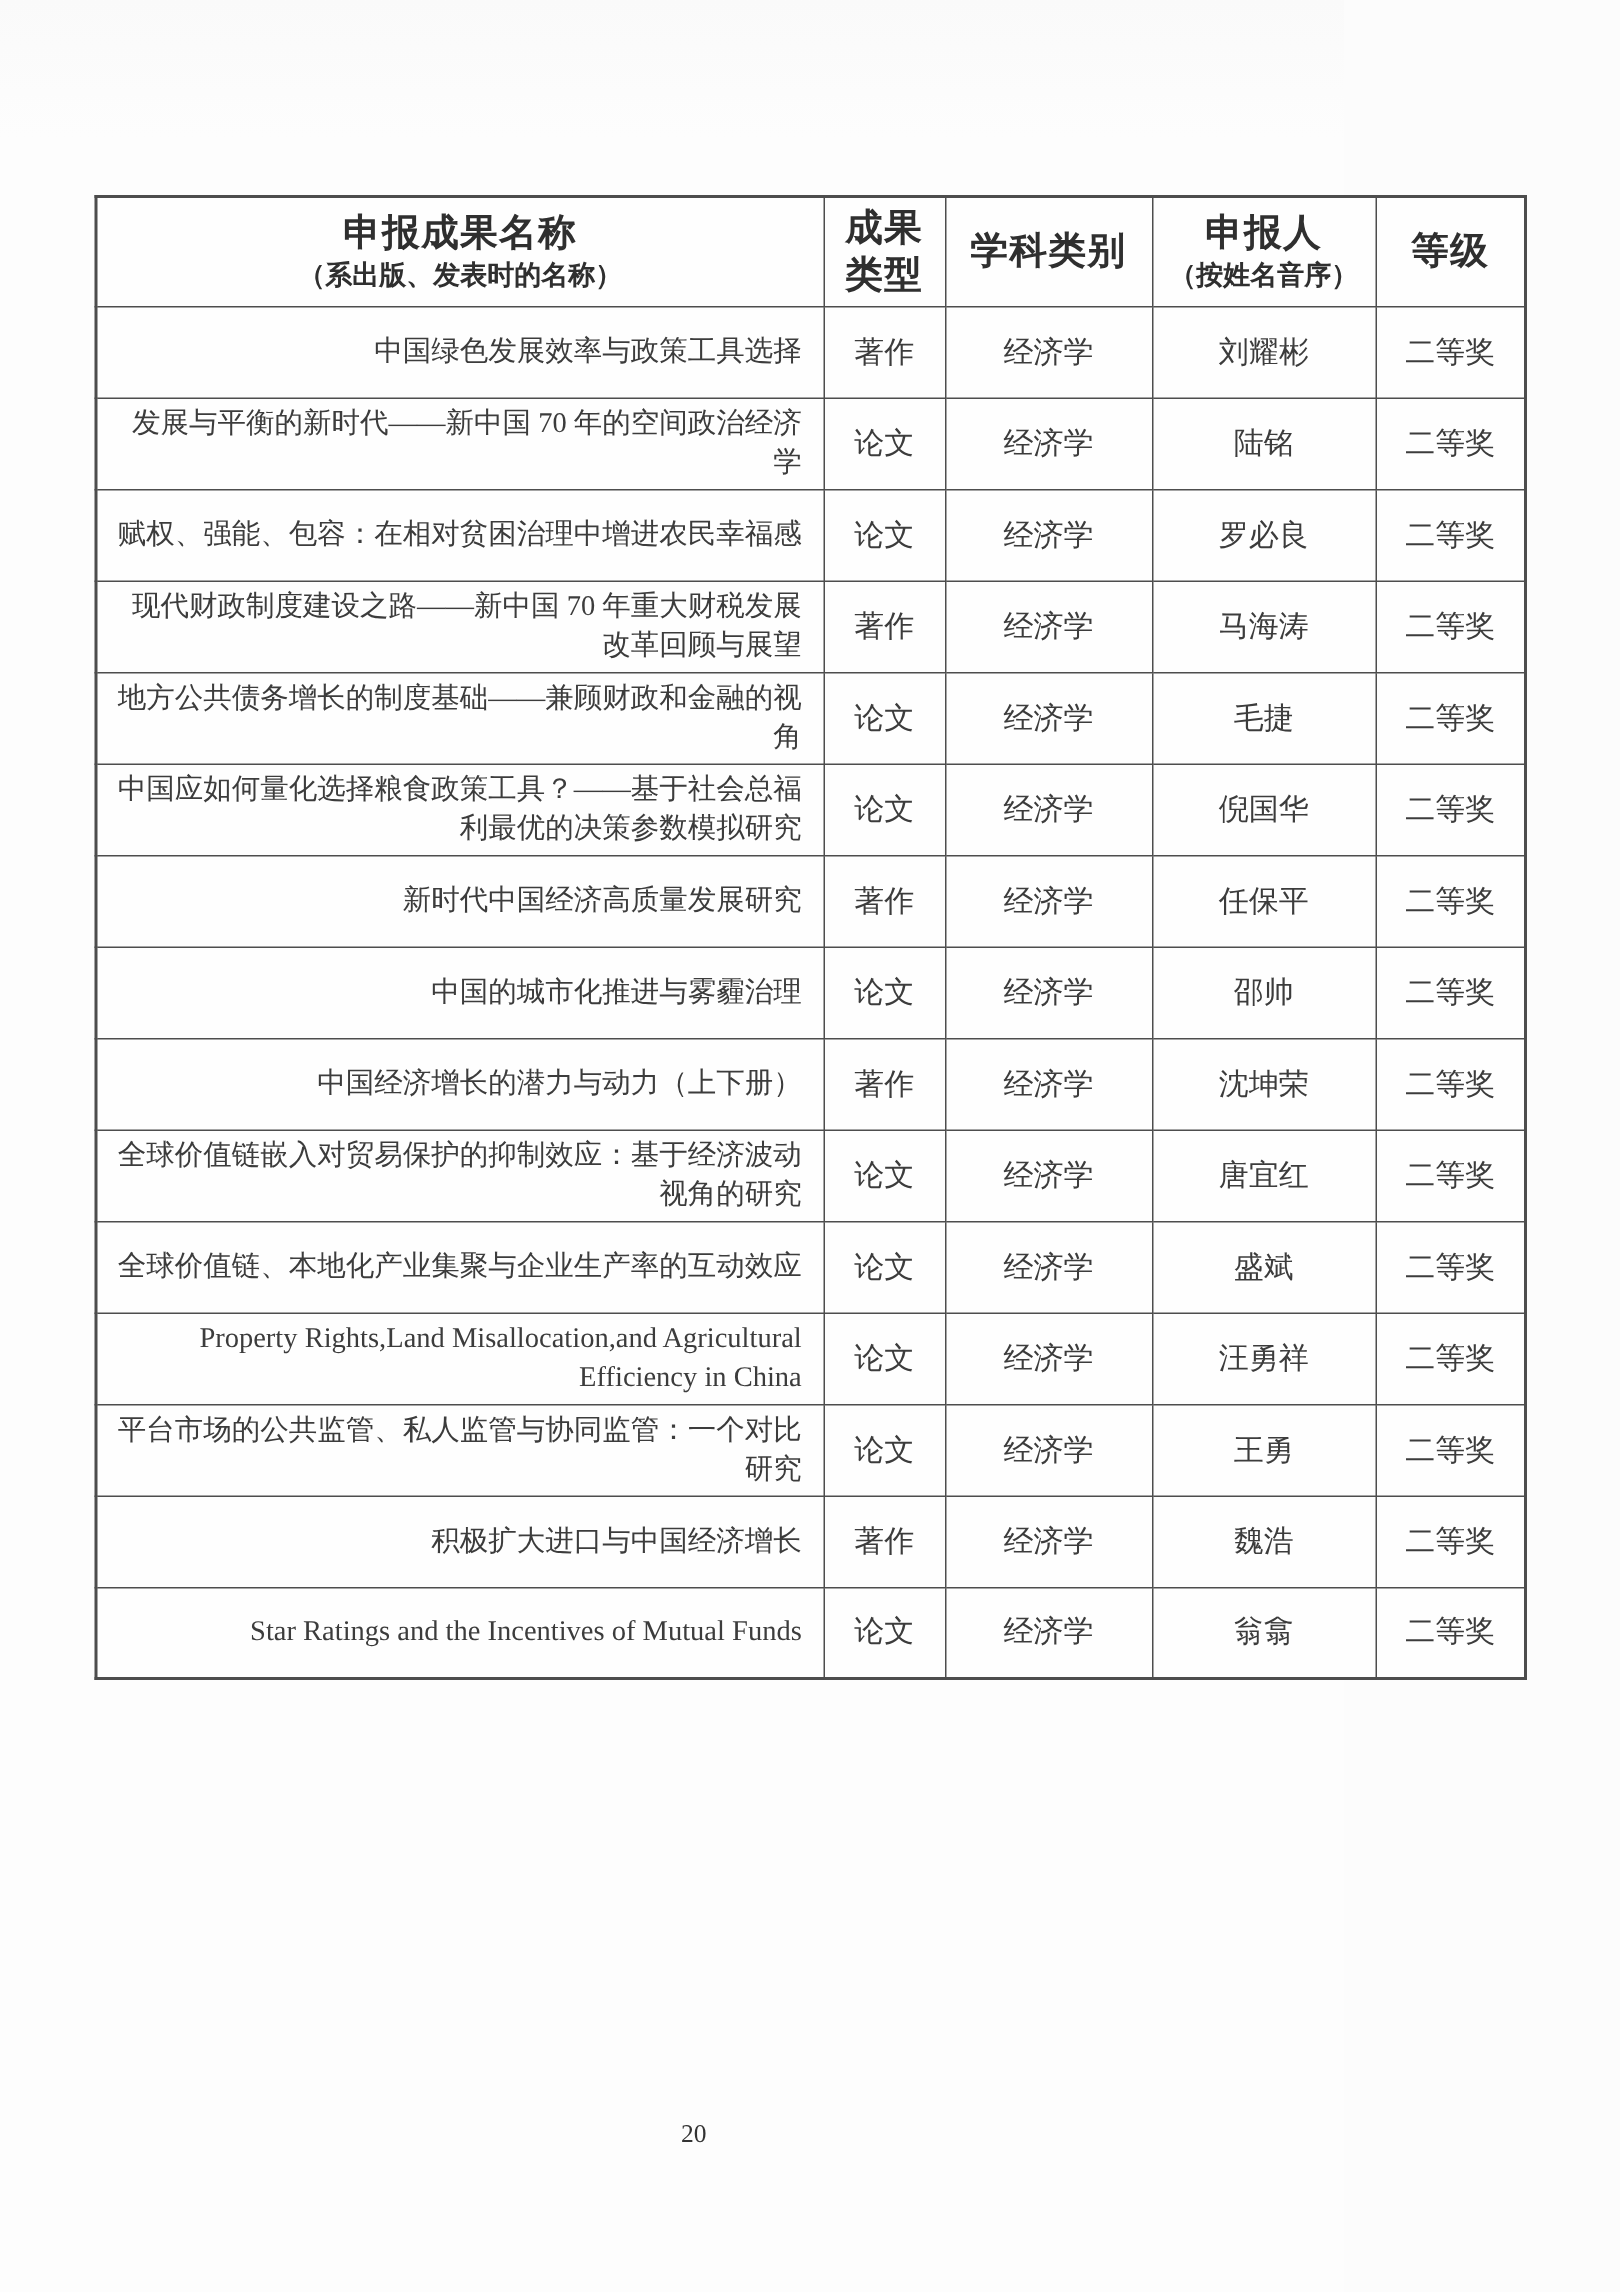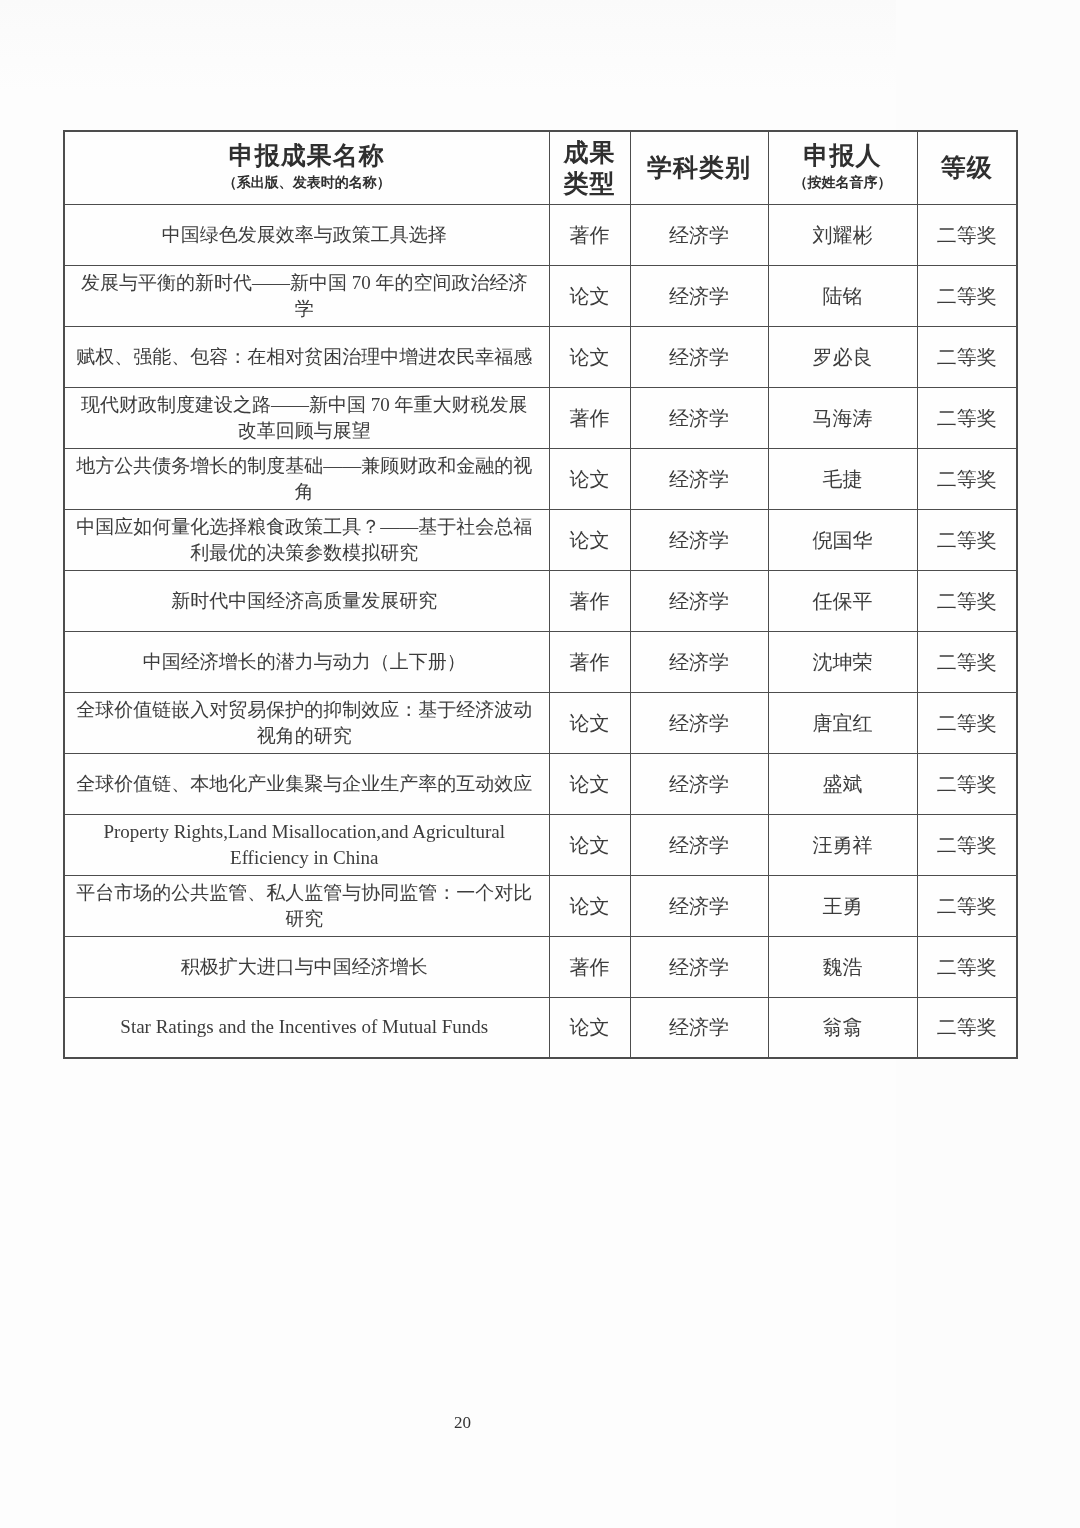--- a/index.html
+++ b/index.html
@@ -46,34 +46,34 @@
     font-weight: bold;
     color: #2f2f2f;
     padding: 2px 4px;
   }
   .h-main {
     font-size: 25px;
     line-height: 31px;
     letter-spacing: 1px;
   }
   .h-sub {
-    font-size: 14px;
+    font-size: 18px;
     line-height: 24px;
   }
 
   tbody td {
     height: 61px;
     vertical-align: middle;
     font-size: 19px;
     line-height: 26px;
     padding: 4px 8px;
     color: #3c3c3c;
   }
   tbody td.c-title {
-    text-align: center;
+    text-align: right;
     padding-left: 9px;
     padding-right: 14px;
   }
   tbody td.c-center {
     text-align: center;
     font-size: 20px;
     padding-left: 2px;
     padding-right: 2px;
   }
 
@@ -176,20 +176,27 @@
 
 
   <tr>
     <td class="c-title">新时代中国经济高质量发展研究</td>
     <td class="c-center">著作</td>
     <td class="c-center">经济学</td>
     <td class="c-center">任保平</td>
     <td class="c-center">二等奖</td>
   </tr>
 
+  <tr>
+    <td class="c-title">中国的城市化推进与雾霾治理</td>
+    <td class="c-center">论文</td>
+    <td class="c-center">经济学</td>
+    <td class="c-center">邵帅</td>
+    <td class="c-center">二等奖</td>
+  </tr>
 
   <tr>
     <td class="c-title">中国经济增长的潜力与动力（上下册）</td>
     <td class="c-center">著作</td>
     <td class="c-center">经济学</td>
     <td class="c-center">沈坤荣</td>
     <td class="c-center">二等奖</td>
   </tr>
 
   <tr>

